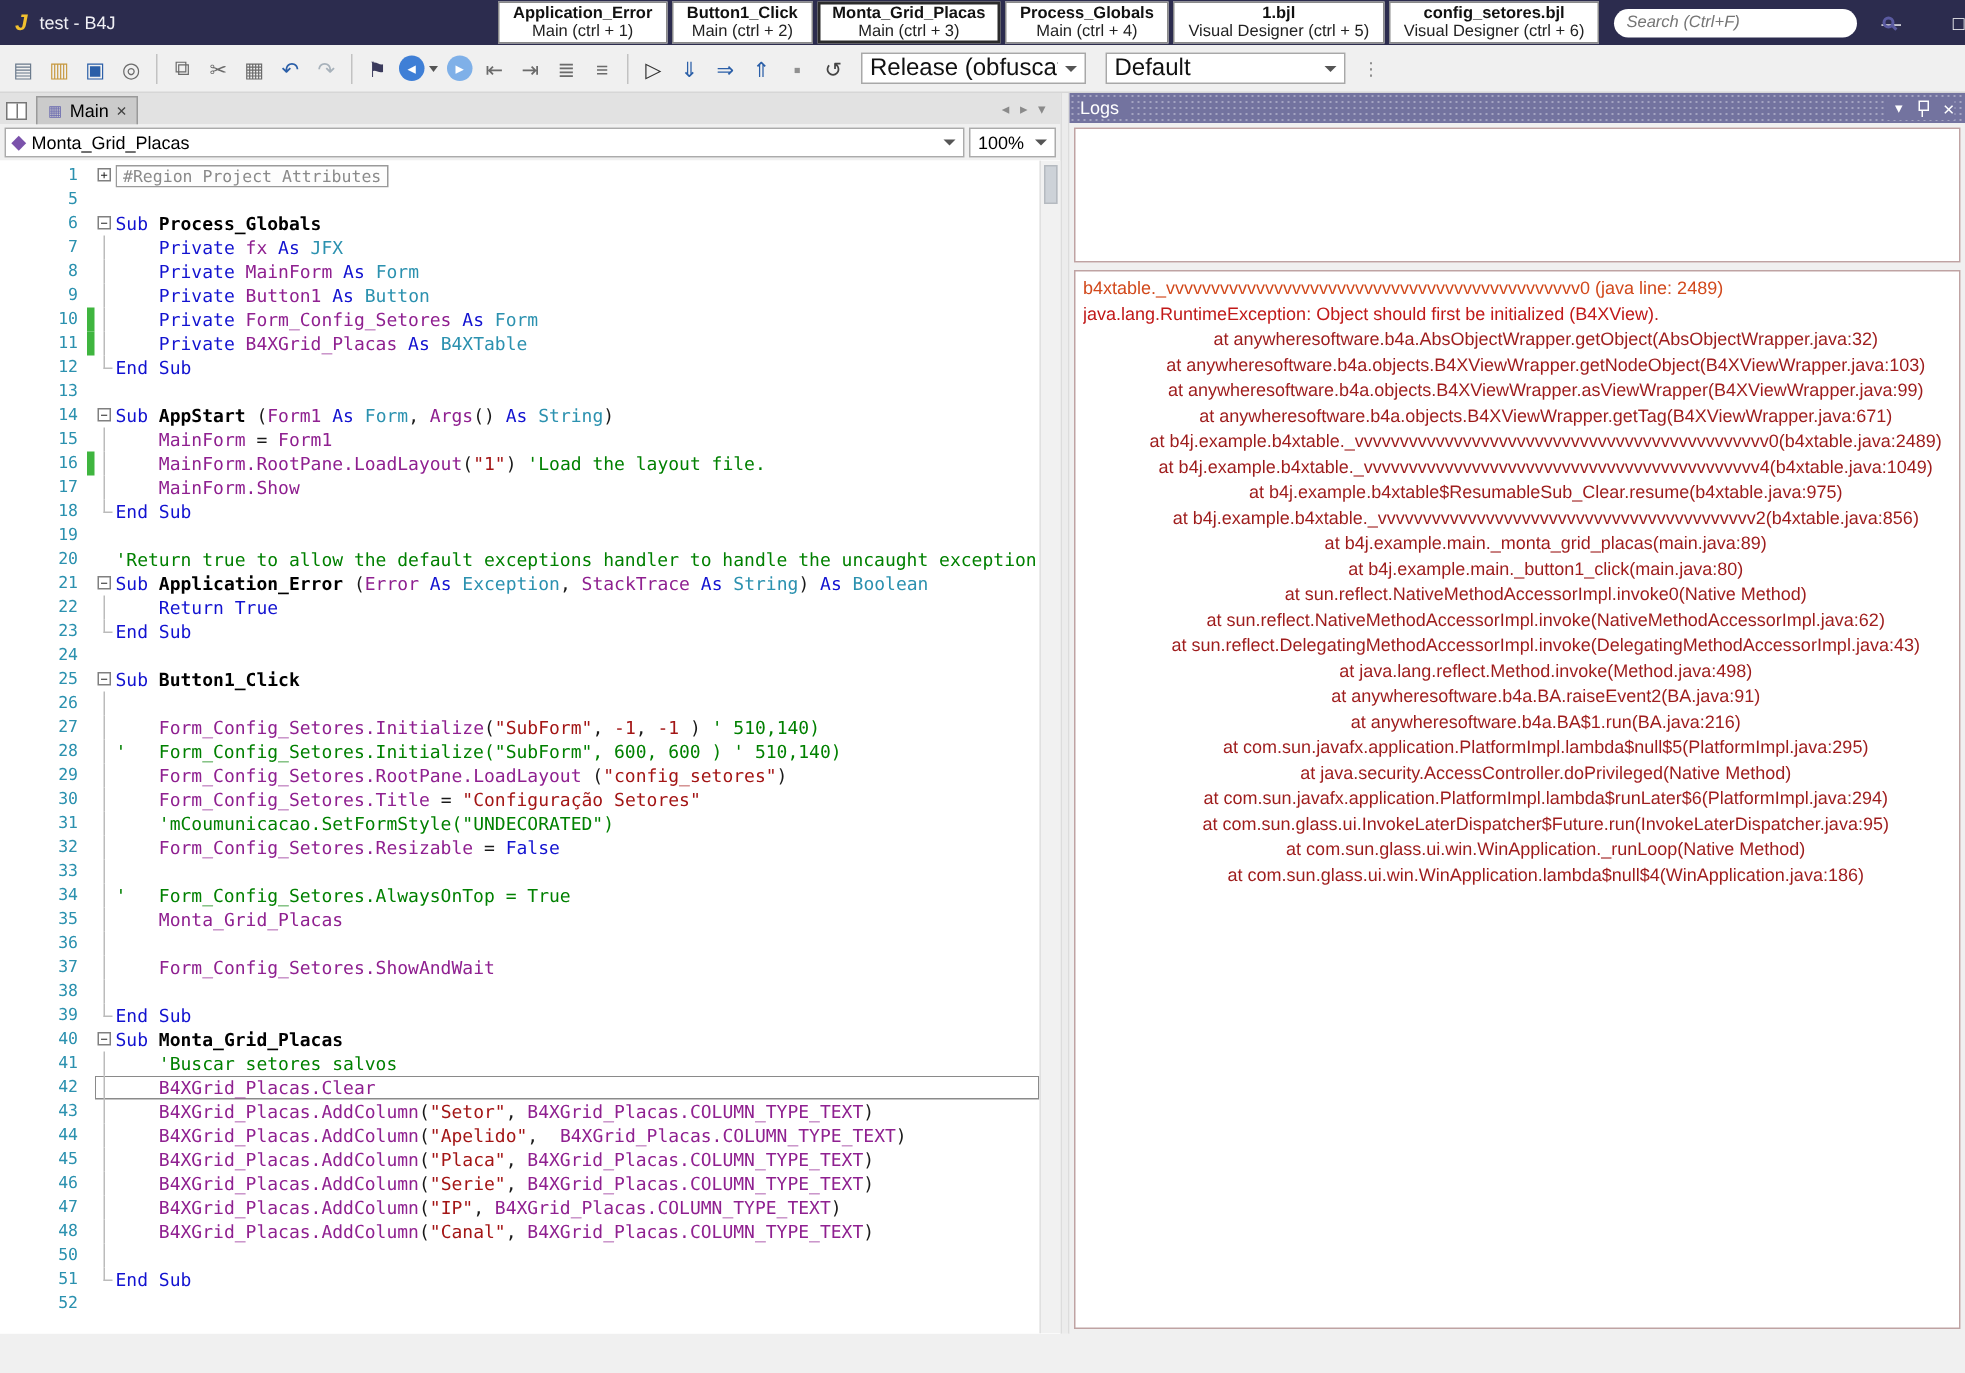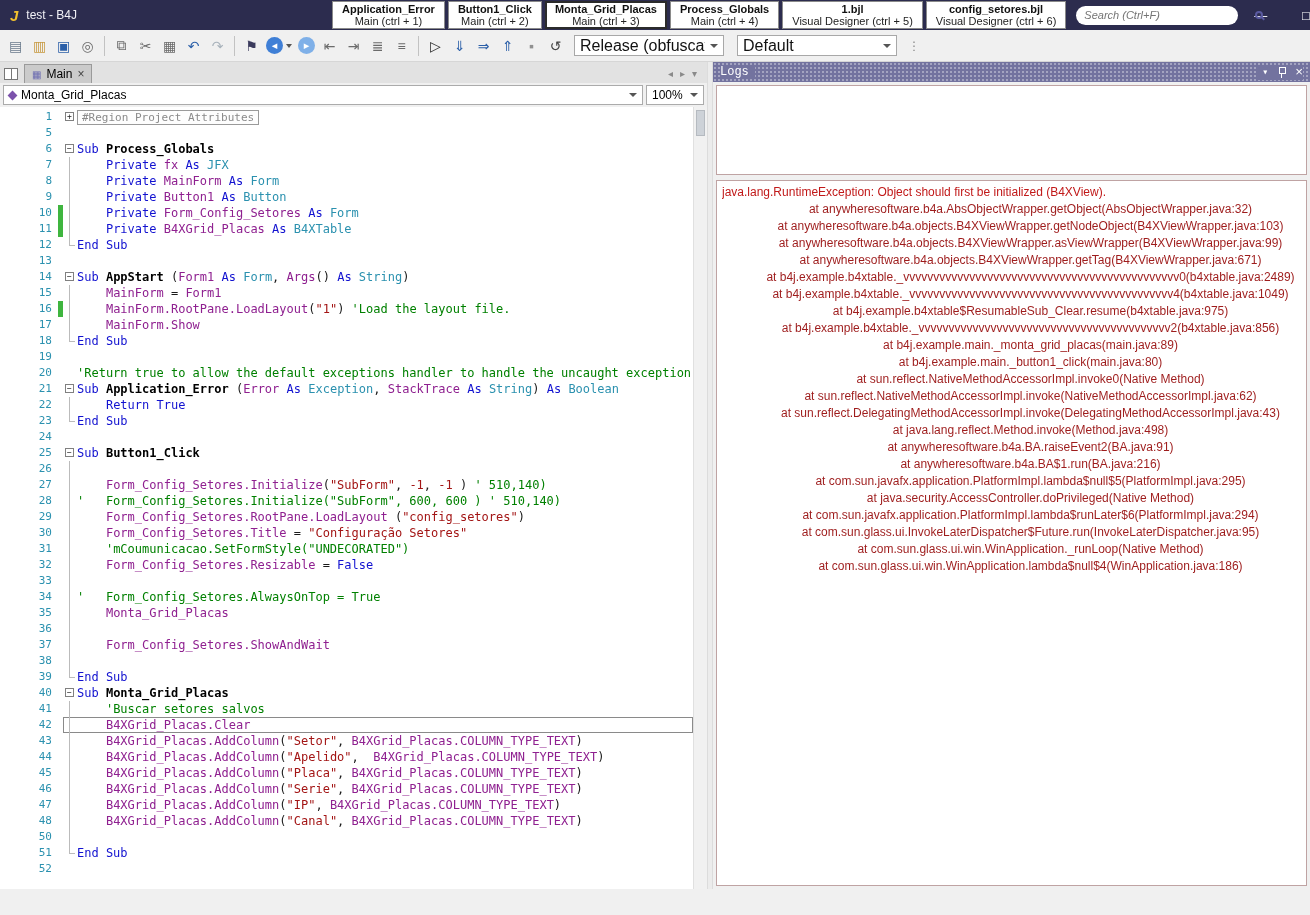--- a/index.html
+++ b/index.html
@@ -80,21 +80,21 @@
   .tk-b { color:#000; font-weight:bold; }
   .tk-p { color:#1a1a1a; }
   .vscroll { width:14px; flex:none; background:#f1f1f1; border-left:1px solid #e0e0e0; position:relative; }
   .vthumb { position:absolute; top:3px; left:2px; right:2px; height:26px; background:#cdd2d8; border:1px solid #b5bac0; }
 
   
   .splitter { width:6px; flex:none; background:#ececec; border-left:1px solid #dcdcdc; border-right:1px solid #dcdcdc; }
 
   
   .logs-pane { flex:1; display:flex; flex-direction:column; background:#f0f0f0; min-width:0; }
-  .logs-header { height:20px; flex:none; background-color:#73739f; background-image:radial-gradient(circle, rgba(255,255,255,0.35) 1px, transparent 1px); background-size:4px 4px; color:#fff; font-size:12px; display:flex; align-items:center; padding:0 7px;font-family:Liberation Mono, monospace; }
+  .logs-header { height:20px; flex:none; background-color:#73739f; background-image:radial-gradient(circle, rgba(255,255,255,0.35) 1px, transparent 1px); background-size:4px 4px; color:#fff; font-size:12px; display:flex; align-items:center; padding:0 7px; }
   .logs-header > span[data-name="logs-title"] { background:#73739f; padding-right:6px; }
   .lh-icons { margin-left:auto; display:flex; align-items:center; gap:9px; background:#73739f; padding-left:6px; }
   .lh-caret { font-size:10px; cursor:default; }
   .pin { width:9px; height:11px; position:relative; cursor:default; }
   .pin::before { content:""; position:absolute; top:0; left:2px; width:5px; height:5px; border:1px solid #fff; }
   .pin::after { content:""; position:absolute; left:4px; top:7px; width:1px; height:4px; background:#fff; }
   .lh-close { font-size:13px; cursor:default; }
   .logs-body { flex:1; display:flex; flex-direction:column; padding:3px; gap:5px; min-height:0; }
   .logs-top { height:90px; flex:none; background:#fff; border:1px solid #bfa3a3; }
   .logs-main { flex:1; background:#fff; border:1px solid #bfa3a3; overflow:hidden; padding:3px 5px; font-size:12px; line-height:17px; }
@@ -285,20 +285,21 @@
         <span class="lh-icons" data-name="logs-header-icons">
           <span class="lh-caret" data-name="chevron-down-icon">▾</span>
           <span class="pin" data-name="pin-icon"></span>
           <span class="lh-close" data-name="close-icon">×</span>
         </span>
       </div>
       <div class="logs-body" data-name="logs-body">
         <div class="logs-top" data-name="logs-quick-area"></div>
         <div class="logs-main" data-name="log-output">
           <div data-name="log-lines">
+              <div class="log-line log-hdr" data-name="log-line">b4xtable._vvvvvvvvvvvvvvvvvvvvvvvvvvvvvvvvvvvvvvvvvvvvvv0 (java line: 2489)</div>
               <div class="log-line log-err" data-name="log-line">java.lang.RuntimeException: Object should first be initialized (B4XView).</div>
               <div class="log-line log-at" data-name="log-line">at anywheresoftware.b4a.AbsObjectWrapper.getObject(AbsObjectWrapper.java:32)</div>
               <div class="log-line log-at" data-name="log-line">at anywheresoftware.b4a.objects.B4XViewWrapper.getNodeObject(B4XViewWrapper.java:103)</div>
               <div class="log-line log-at" data-name="log-line">at anywheresoftware.b4a.objects.B4XViewWrapper.asViewWrapper(B4XViewWrapper.java:99)</div>
               <div class="log-line log-at" data-name="log-line">at anywheresoftware.b4a.objects.B4XViewWrapper.getTag(B4XViewWrapper.java:671)</div>
               <div class="log-line log-at" data-name="log-line">at b4j.example.b4xtable._vvvvvvvvvvvvvvvvvvvvvvvvvvvvvvvvvvvvvvvvvvvvvv0(b4xtable.java:2489)</div>
               <div class="log-line log-at" data-name="log-line">at b4j.example.b4xtable._vvvvvvvvvvvvvvvvvvvvvvvvvvvvvvvvvvvvvvvvvvvv4(b4xtable.java:1049)</div>
               <div class="log-line log-at" data-name="log-line">at b4j.example.b4xtable$ResumableSub_Clear.resume(b4xtable.java:975)</div>
               <div class="log-line log-at" data-name="log-line">at b4j.example.b4xtable._vvvvvvvvvvvvvvvvvvvvvvvvvvvvvvvvvvvvvvvvvv2(b4xtable.java:856)</div>
               <div class="log-line log-at" data-name="log-line">at b4j.example.main._monta_grid_placas(main.java:89)</div>

